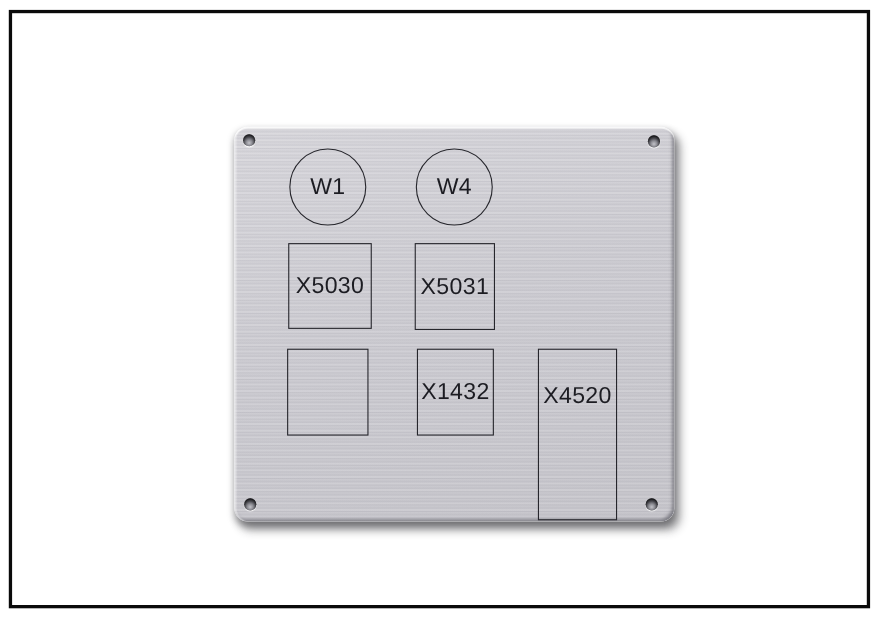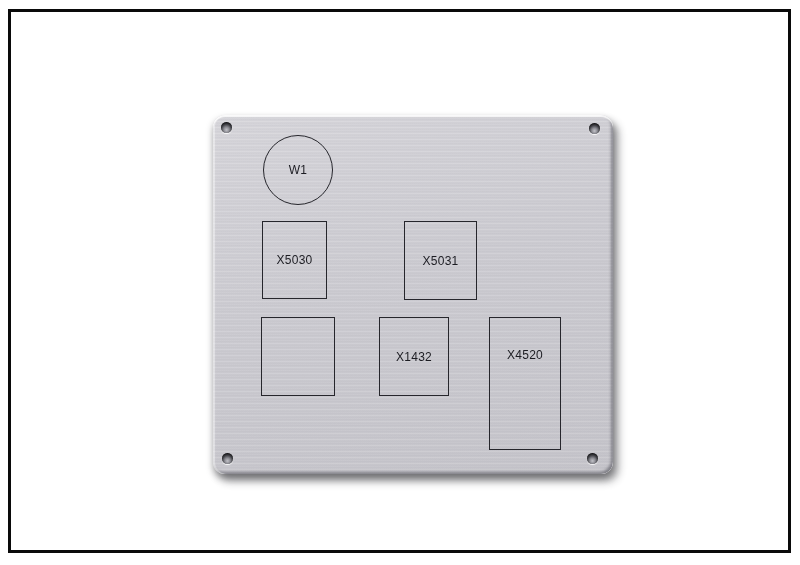--- a/index.html
+++ b/index.html
@@ -68,51 +68,54 @@
   .hole-br { left: 374px; top: 338px; }
   
   .cutout {
     position: absolute;
     border: 1.5px solid #26262c;
     box-sizing: border-box;
     display: flex;
     align-items: center;
     justify-content: center;
     color: #1c1c22;
-    font-size: 12px;
+    font-size: 21px;
     letter-spacing: 0.3px;
   }
   .circle { border-radius: 50%; width: 70px; height: 70px; }
   .circle-1 { left: 50px;  top: 20px; }
   .circle-2 { left: 165px; top: 20px; }
   .circle-3 { left: 280px; top: 18px; }
-  .sq-row2-1 { left: 49px;  top: 106px; width: 65px; height: 78px; }
-  .sq-row2-2 { left: 164px; top: 106px; width: 73px; height: 79px; margin-left: 27px; }
+  .sq-row2-1 { left: 49px;  top: 106px; width: 76px; height: 78px; }
+  .sq-row2-2 { left: 164px; top: 106px; width: 73px; height: 79px; }
   .sq-row2-3 { left: 276px; top: 106px; width: 72px; height: 79px; }
   .sq-row3-1 { left: 48px;  top: 202px; width: 74px; height: 79px; }
   .sq-row3-2 { left: 166px; top: 202px; width: 70px; height: 79px; }
-  .rect-tall { left: 276px; top: 202px; width: 72px; height: 133px;
+  .rect-tall { left: 276px; top: 202px; width: 72px; height: 156px;
                align-items: flex-start; padding-top: 30px; }
   .lbl { display: inline-block; }
 </style>
 </head>
 <body>
 
 <div class="stage">
   <div class="frame">
 
     <div class="plate">
 
       <div class="hole hole-tl"></div>
       <div class="hole hole-tr"></div>
       <div class="hole hole-bl"></div>
       <div class="hole hole-br"></div>
 
       <div class="cutout circle circle-1">
         <span class="lbl">W1</span>
+      </div>
+      <div class="cutout circle circle-2">
+        <span class="lbl">W4</span>
       </div>
 
       <div class="cutout sq-row2-1">
         <span class="lbl">X5030</span>
       </div>
       <div class="cutout sq-row2-2">
         <span class="lbl">X5031</span>
       </div>
 
       <div class="cutout sq-row3-1">

